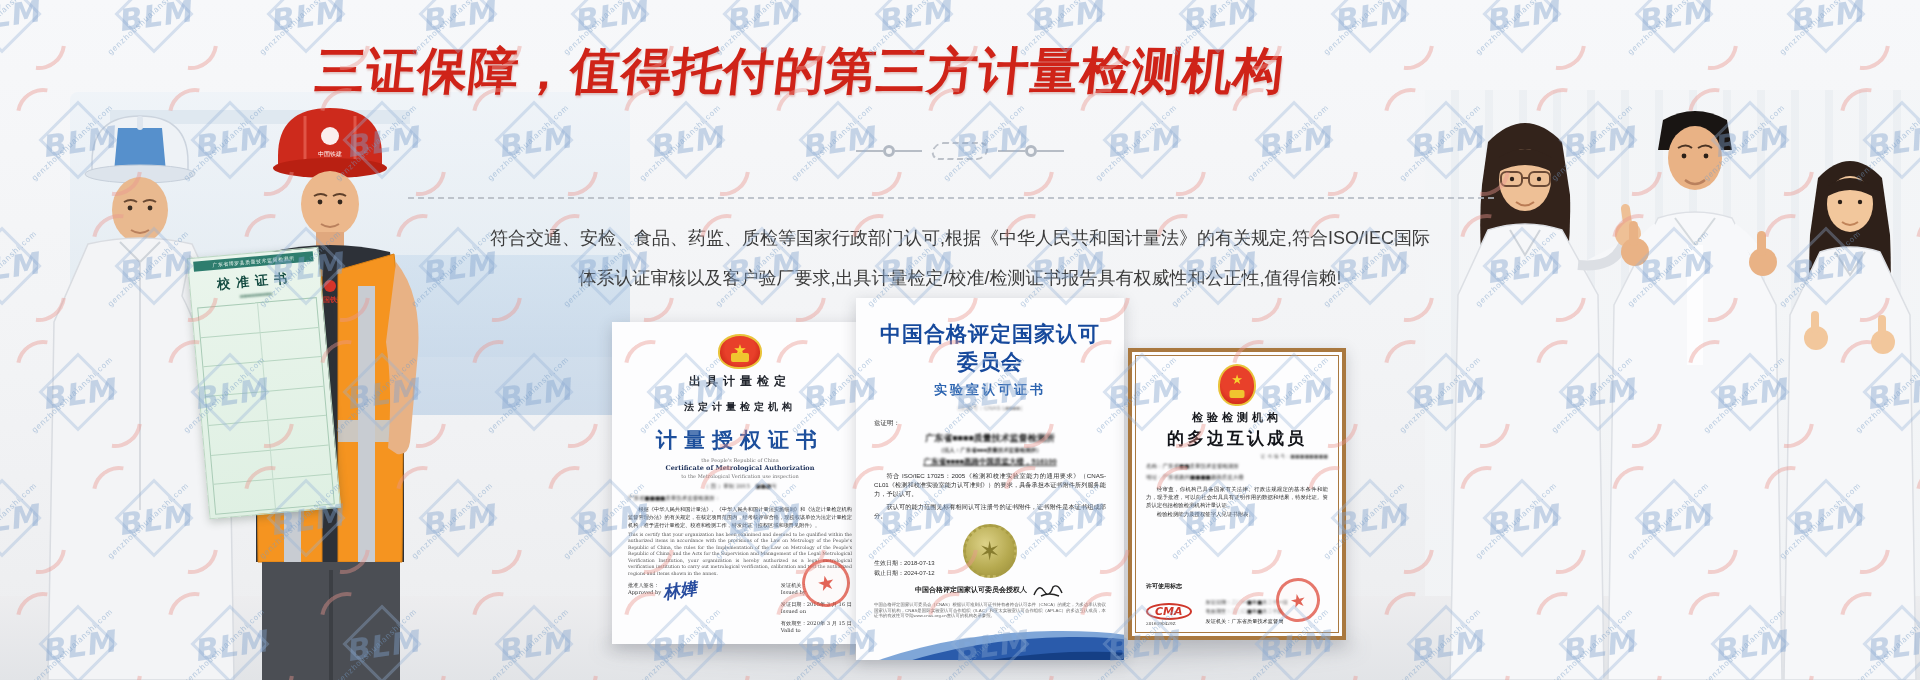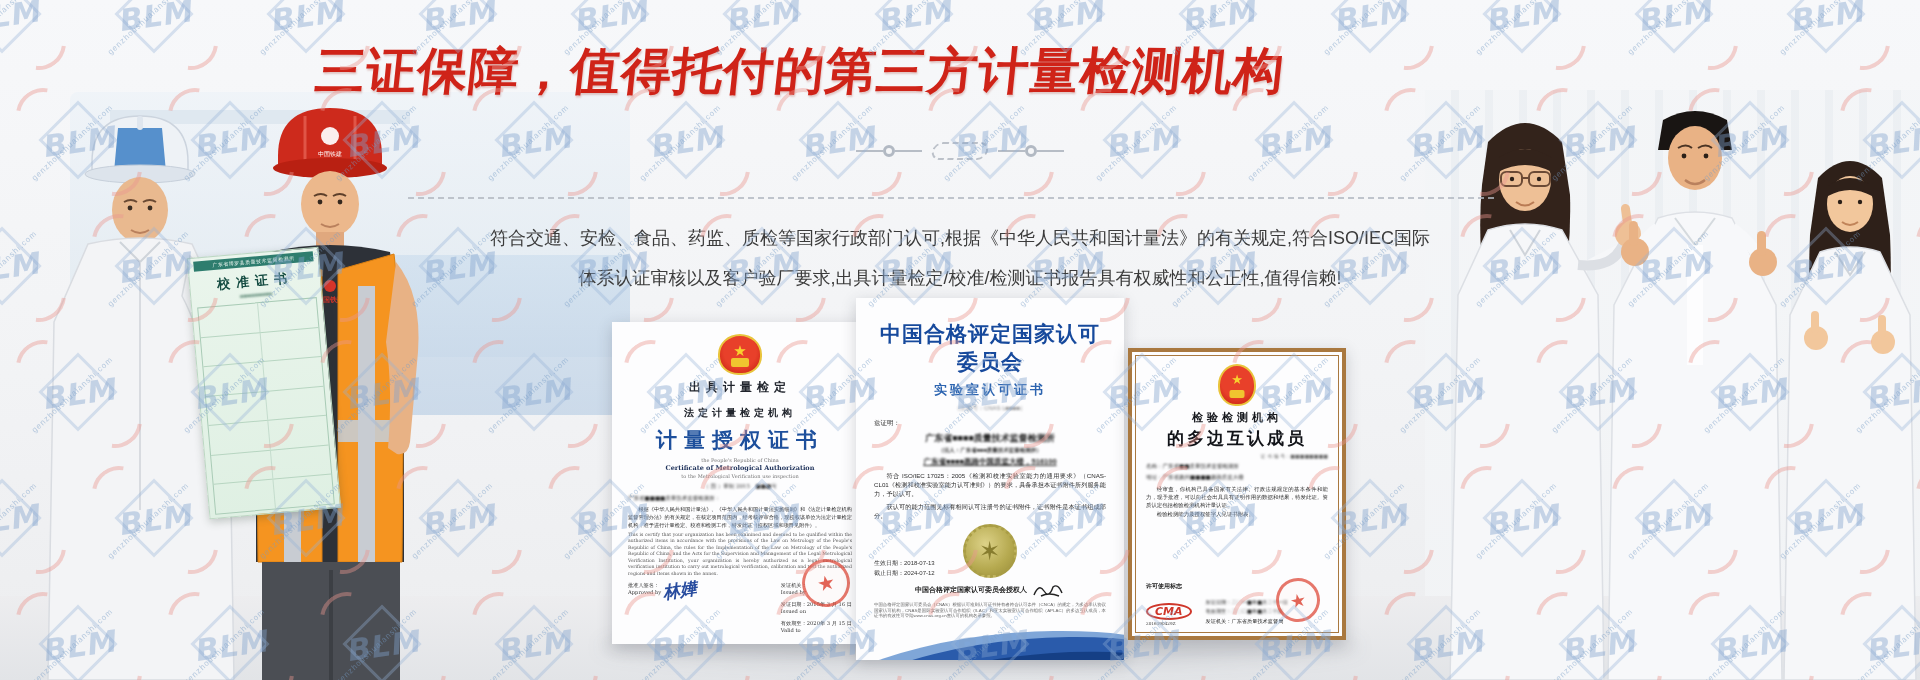--- a/index.html
+++ b/index.html
@@ -54,21 +54,21 @@
   .emblem .gate{position:absolute;left:50%;bottom:16%;transform:translateX(-50%);background:#f0c52f;border-radius:2px;}
   .red-seal{position:absolute;border-radius:50%;border:3px solid rgba(219,62,46,.7);display:flex;align-items:center;justify-content:center;
     color:rgba(219,62,46,.8);transform:rotate(-12deg);background:rgba(255,230,226,.12);}
   .blur{filter:blur(1.3px);}
   
   .cert-a{left:612px;top:322px;width:256px;height:322px;padding:12px 16px 10px;
     font-family:"DejaVu Serif","Liberation Serif",serif;display:flex;flex-direction:column;text-align:center;}
   .ca-emblem{width:44px;height:48px;margin:0 auto;}
   .ca-country{font-size:12px;font-weight:bold;letter-spacing:5px;color:#20242c;margin-top:4px;}
   .ca-orgtype{font-size:10px;font-weight:bold;letter-spacing:4px;color:#20242c;margin-top:10px;}
-  .ca-title{font-size:21px;font-weight:bold;letter-spacing:7px;color:#1d4f9c;margin-top:6px;}
+  .ca-title{font-size:21px;font-weight:bold;letter-spacing:7px;color:#1d4f9c;margin-top:12px;}
   .ca-en1{font-size:5px;color:#777;margin-top:3px;}
   .ca-en2{font-size:6.5px;font-weight:bold;color:#23365e;margin-top:1px;}
   .ca-en3{font-size:5px;color:#777;margin-top:1px;}
   .ca-docno{font-size:5.5px;color:#333;margin-top:4px;}
   .ca-addr{font-size:5.5px;color:#222;text-align:left;margin-top:5px;}
   .ca-body{font-size:5.2px;line-height:8px;color:#2c2c2c;text-align:justify;text-indent:2em;margin-top:3px;}
   .ca-body-en{font-size:4.6px;line-height:6.5px;color:#555;text-align:justify;margin-top:3px;}
   .ca-footer{position:relative;margin-top:auto;display:flex;text-align:left;font-size:5.2px;color:#333;}
   .ca-sign{font-family:"DejaVu Sans",cursive,sans-serif;font-style:italic;font-weight:bold;font-size:17px;color:#274b9e;
     transform:rotate(-8deg);margin:2px 6px 0 4px;}

